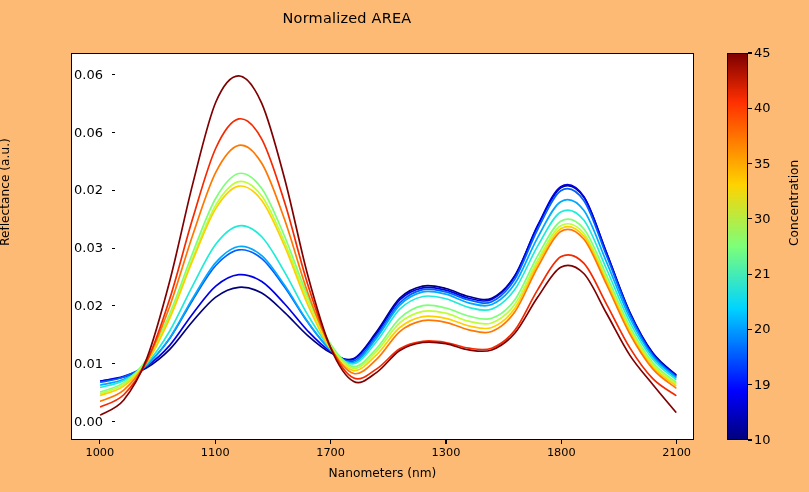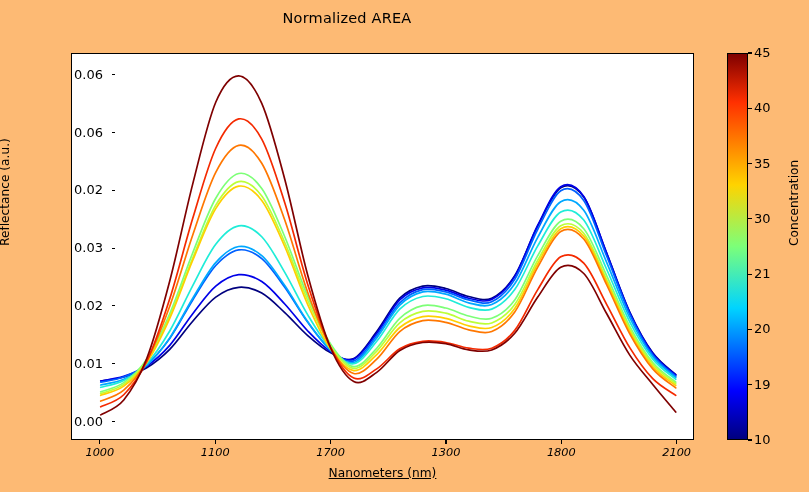--- a/index.html
+++ b/index.html
@@ -23,22 +23,22 @@
   .ytick .mark{position:absolute;left:-3.5px;top:-0.6px;width:3.5px;height:1.1px;background:#000;}
   .ytick .lbl{position:absolute;right:12px;top:-8px;font-size:13px;white-space:nowrap;color:#000;}
   #ylabel{
     position:absolute;left:-2px;top:246px;transform-origin:0 0;transform:rotate(-90deg);
     font-size:12.2px;white-space:nowrap;color:#000;
   }
 
   
   .xtick{position:absolute;top:440px;}
   .xtick .mark{position:absolute;left:-0.55px;top:0;width:1.1px;height:3.5px;background:#000;}
-  .xtick .lbl{position:absolute;top:6px;left:0;transform:translateX(-50%);font-size:11.3px;white-space:nowrap;color:#000;font-style:italic;}
-  #xlabel{position:absolute;left:71px;top:466px;width:623px;text-align:center;font-size:12.2px;color:#000;text-decoration:underline;}
+  .xtick .lbl{position:absolute;top:6px;left:0;transform:translateX(-50%);font-size:11.3px;white-space:nowrap;color:#000;}
+  #xlabel{position:absolute;left:71px;top:466px;width:623px;text-align:center;font-size:12.2px;color:#000;}
 
   
   #cbar{
     position:absolute;left:727px;top:53px;width:21px;height:387px;
     border:1.1px solid #000;box-sizing:border-box;
   }
   #cbargrad{position:absolute;left:0;top:0;right:0;bottom:0;}
   .cbtick{position:absolute;left:748px;}
   .cbtick .mark{position:absolute;left:0;top:-0.55px;width:3.5px;height:1.1px;background:#000;}
   .cbtick .lbl{position:absolute;left:6px;top:-8px;font-size:13px;white-space:nowrap;color:#000;}

